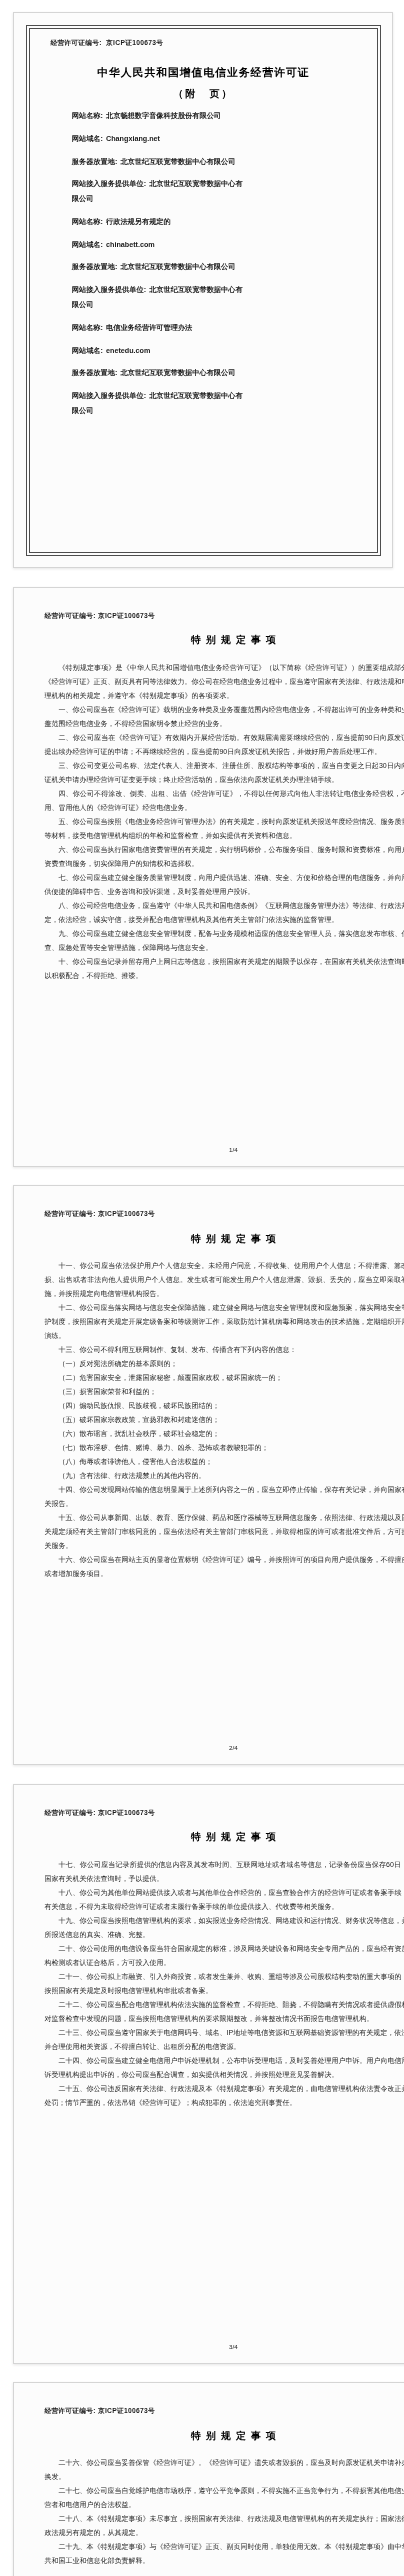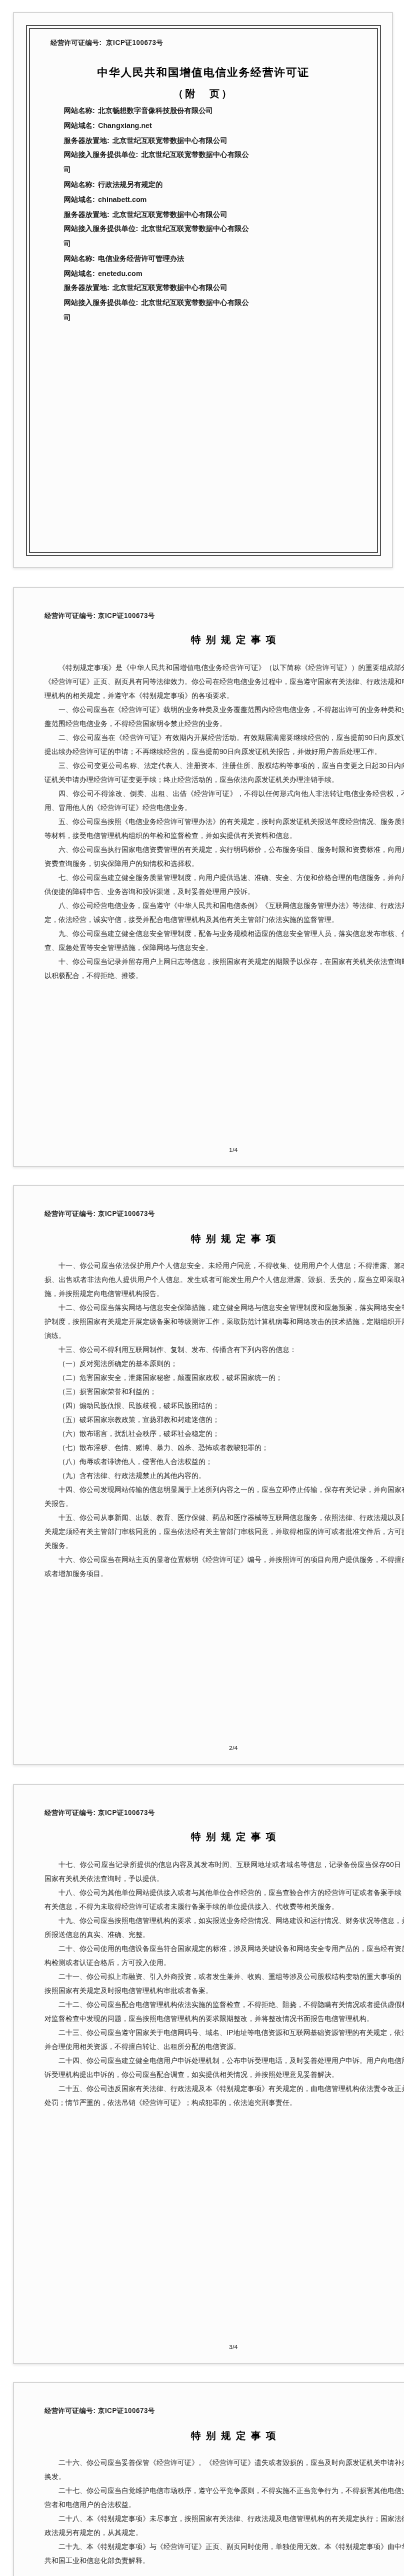--- a/index.html
+++ b/index.html
@@ -47,21 +47,21 @@
     font-size: 10px; font-weight: 700; letter-spacing: 2.1px; color: #000;
   }
   .cert-intro {
     margin: 15.5px 0 0 6.2px; width: 278px;
     font-size: 7.2px; font-weight: 600; line-height: 2; color: #1a1a1a;
   }
   .fields {
     margin: 3.1px 0 0 13.4px; width: 189px;
     font-size: 7.2px; font-weight: 600; line-height: 2.05; color: #1a1a1a;
   }
-  .field-line { margin: 0; }
+  .field-line { margin: 8px; }
   .f-label { margin-right: 3.1px; }
 
   
   .prov { padding: 24px 30px 0; }
   .prov-title {
     margin: 13.4px 0 0; text-align: center;
     font-size: 9.8px; font-weight: 700; letter-spacing: 5.2px; text-indent: 5.2px; color: #000;
   }
   .prov-body {
     margin-top: 13.4px;

